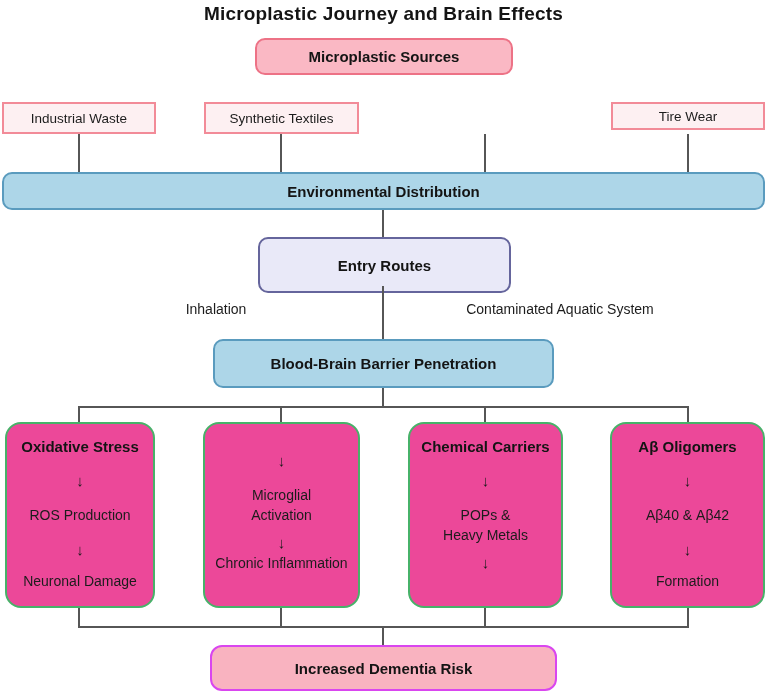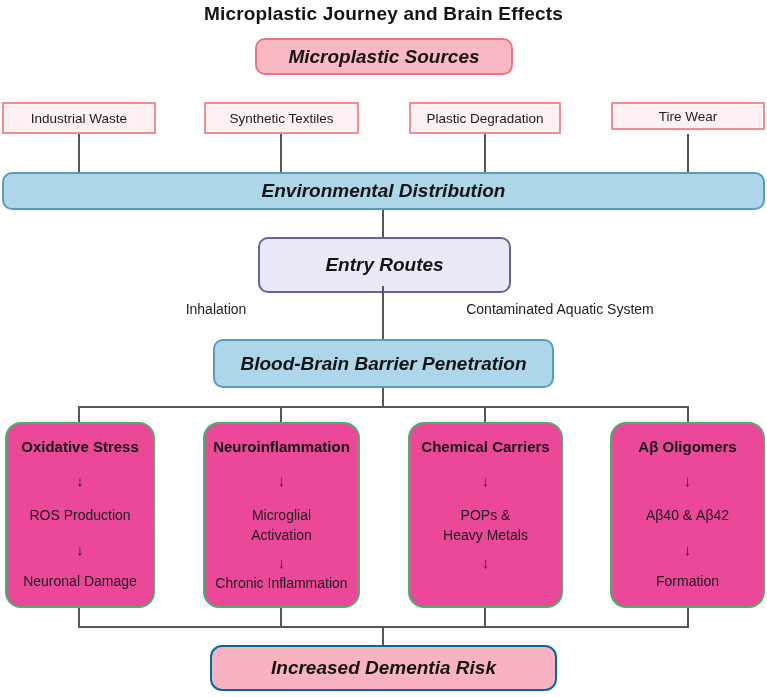--- a/index.html
+++ b/index.html
@@ -11,28 +11,28 @@
   .title {
     position:absolute; top:3px; left:0; width:767px; text-align:center;
     font-size:19px; font-weight:700; color:#141414; letter-spacing:0.2px;
   }
   .box {
     position:absolute; box-sizing:border-box;
     display:flex; align-items:center; justify-content:center;
     text-align:center;
   }
   .box .lbl { width:100%; }
-  .bold { font-weight:700; font-size:19px; color:#141414;font-style:italic; }
+  .bold { font-weight:700; font-size:15px; color:#141414; }
   .reg  { font-weight:400; font-size:13.5px; color:#1c1c1c; }
 
   .main-pink { background:#fab8c4; border:2px solid #ed7286; border-radius:10px; }
   .lite-pink { background:#fdf0f2; border:2px solid #f28b98; border-radius:0; }
   .blue      { background:#add6e8; border:2px solid #5a9bbe; border-radius:10px; }
   .lavender  { background:#e9e9f8; border:2px solid #65659c; border-radius:10px; }
-  .out-pink  { background:#f9b3c0; border:2px solid #0369a1; border-radius:12px; }
+  .out-pink  { background:#f9b3c0; border:2px solid #d946ef; border-radius:12px; }
 
   .vline, .hline { position:absolute; background:#565656; }
   .vline { width:2px; }
   .hline { height:2px; }
 
   .free-label {
     position:absolute; font-size:14px; color:#1c1c1c; text-align:center;
   }
 
   .gbox {
@@ -56,23 +56,20 @@
 
   <div class="box main-pink bold" style="left:255px;top:38px;width:258px;height:37px;">
     <span class="lbl">Microplastic Sources</span>
   </div>
 
   <div class="box lite-pink reg" style="left:2px;top:102px;width:154px;height:32px;">
     <span class="lbl">Industrial Waste</span>
   </div>
   <div class="box lite-pink reg" style="left:204px;top:102px;width:155px;height:32px;">
     <span class="lbl">Synthetic Textiles</span>
-  </div>
-  <div class="box lite-pink reg" style="left:409px;top:102px;width:152px;height:32px;">
-    <span class="lbl">Plastic Degradation</span>
   </div>
   <div class="box lite-pink reg" style="left:611px;top:102px;width:154px;height:28px;">
     <span class="lbl">Tire Wear</span>
   </div>
 
   <div class="vline" style="left:78px;top:134px;height:38px;"></div>
   <div class="vline" style="left:280px;top:134px;height:38px;"></div>
   <div class="vline" style="left:484px;top:134px;height:38px;"></div>
   <div class="vline" style="left:687px;top:134px;height:38px;"></div>
 
@@ -104,21 +101,20 @@
 
   <div class="gbox" style="left:5px;width:150px;">
     <div class="gb-title">Oxidative Stress</div>
     <div class="gb-line gb-arrow m14">↓</div>
     <div class="gb-line m14">ROS Production</div>
     <div class="gb-line gb-arrow m15">↓</div>
     <div class="gb-line m11">Neuronal Damage</div>
   </div>
 
   <div class="gbox" style="left:203px;width:157px;">
-    <div class="gb-title">Neuroinflammation</div>
     <div class="gb-line gb-arrow m14">↓</div>
     <div class="gb-line m14">Microglial</div>
     <div class="gb-line m0">Activation</div>
     <div class="gb-line gb-arrow m8">↓</div>
     <div class="gb-line m0">Chronic Inflammation</div>
   </div>
 
   <div class="gbox" style="left:408px;width:155px;">
     <div class="gb-title">Chemical Carriers</div>
     <div class="gb-line gb-arrow m14">↓</div>

